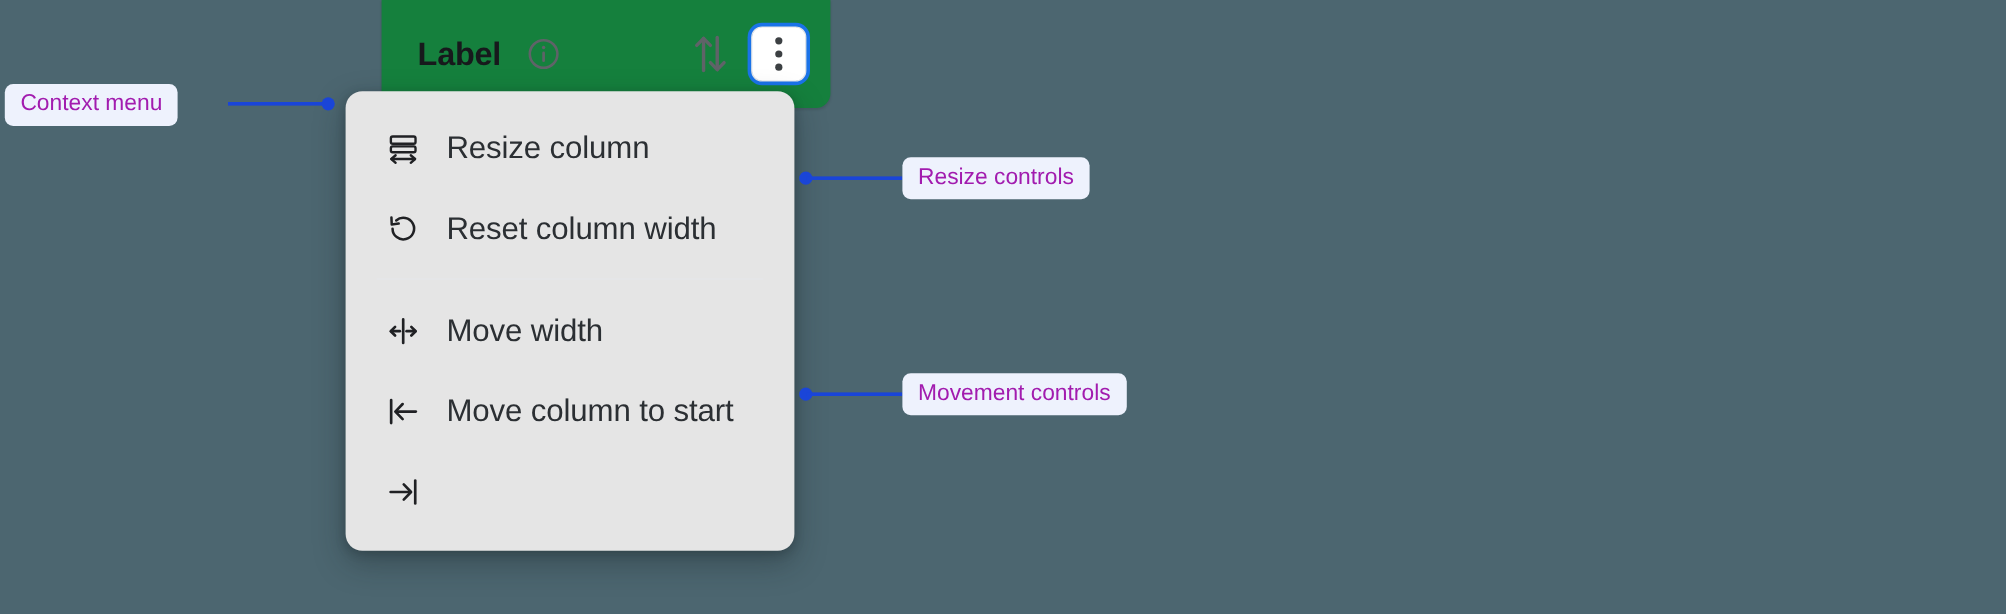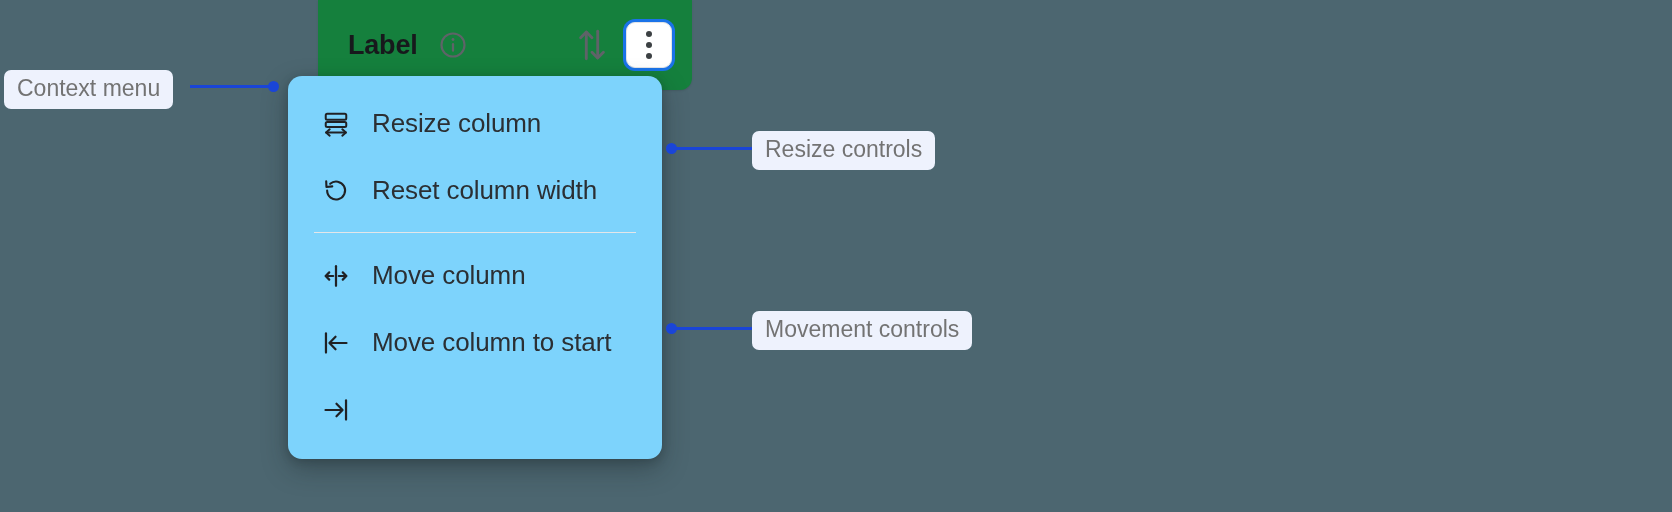--- a/index.html
+++ b/index.html
@@ -83,21 +83,21 @@
     border-radius: 50%;
     background: #3c4043;
   }
 
   
   .context-menu {
     position: absolute;
     left: 288px;
     top: 76px;
     width: 374px;
-    background: #7dd3fc;
+    background: #e5e5e5;
     border-radius: 14px;
     padding: 14px 0 16px 0;
     box-shadow: 0 10px 26px rgba(20,28,33,0.34),
                 0 2px 8px rgba(20,28,33,0.22);
   }
 
   .menu-item {
     display: flex;
     align-items: center;
     height: 67px;
@@ -124,22 +124,22 @@
   .menu-divider {
     height: 1px;
     background: #e4e6e9;
     margin: 8px 26px 9px 26px;
   }
 
   
   .annotation-badge {
     position: absolute;
     background: #eef2fd;
-    color: #737373;
-    font-size: 23px;
+    color: #a21caf;
+    font-size: 19px;
     border-radius: 7px;
     padding: 7px 13px 9px 13px;
     white-space: nowrap;
     line-height: 1;
   }
 
   .leader-line {
     position: absolute;
     height: 3px;
     background: #1a45d8;
@@ -215,21 +215,21 @@
     <div class="menu-item">
       <svg class="menu-item-icon" viewBox="0 0 24 24" fill="none">
         <g stroke="#202124" stroke-width="1.9" stroke-linecap="round" stroke-linejoin="round">
           <path d="M12 3.6 V20.4"></path>
           <path d="M9.6 12 H3.4"></path>
           <path d="M6.2 8.9 L3.1 12 L6.2 15.1"></path>
           <path d="M14.4 12 H20.6"></path>
           <path d="M17.8 8.9 L20.9 12 L17.8 15.1"></path>
         </g>
       </svg>
-      <span class="menu-item-label">Move column</span>
+      <span class="menu-item-label">Move width</span>
     </div>
 
     <div class="menu-item">
       <svg class="menu-item-icon" viewBox="0 0 24 24" fill="none">
         <g stroke="#202124" stroke-width="1.9" stroke-linecap="round" stroke-linejoin="round">
           <path d="M3.4 3.8 V20.2"></path>
           <path d="M21 12 H7"></path>
           <path d="M11.6 6.6 L6.4 12 L11.6 17.4"></path>
         </g>
       </svg>

